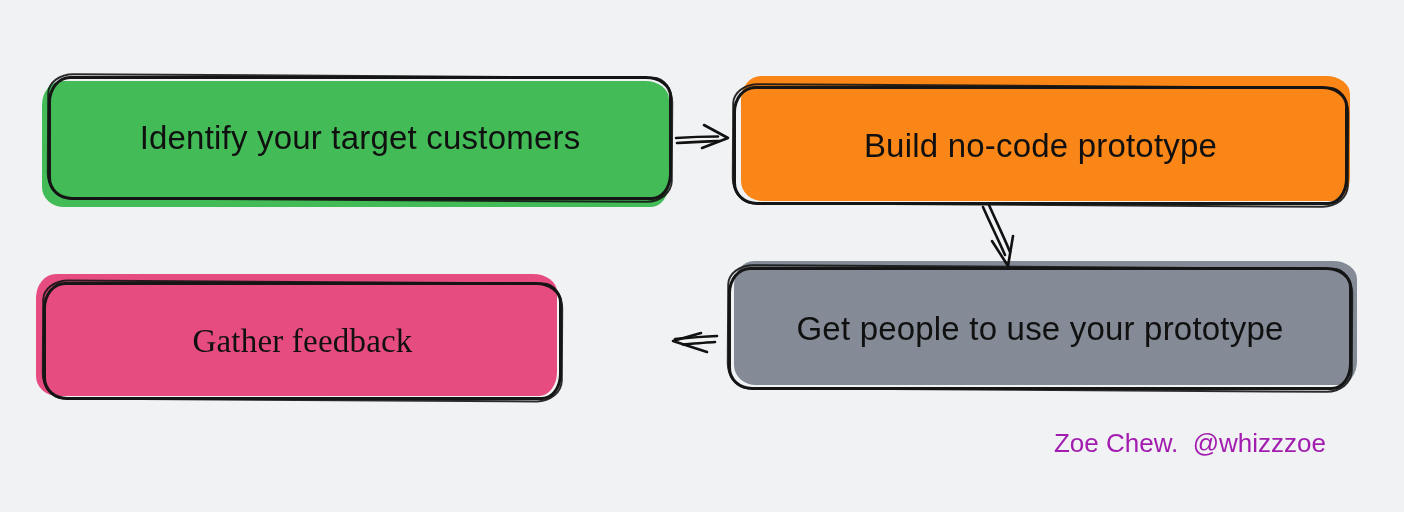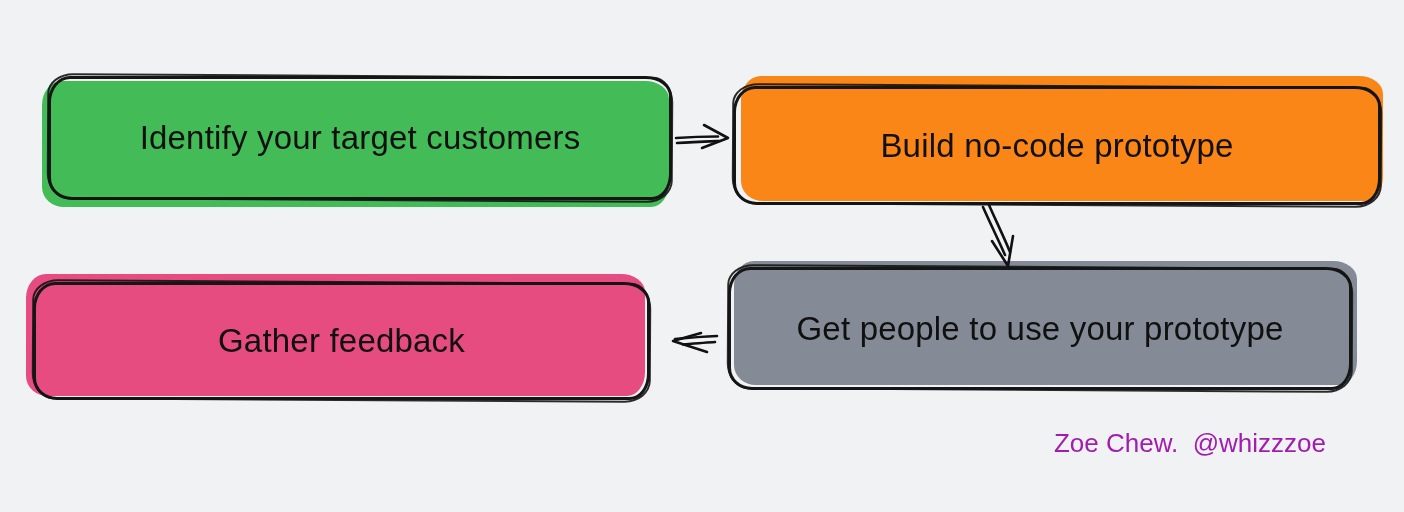--- a/index.html
+++ b/index.html
@@ -42,27 +42,27 @@
     font-size: 33px;
     letter-spacing: 0.2px;
     color: #101010;
     white-space: nowrap;
   }
 
   
   .node-identify { left: 48px;  top: 76px;  width: 624px; height: 124px; }
   .node-identify .node-fill { left: -6px; top: 5px;  right: 3px;  bottom: -7px; }
 
-  .node-build    { left: 733px; top: 86px;  width: 615px; height: 119px; padding-left: 33px; }
+  .node-build    { left: 733px; top: 86px;  width: 615px; height: 119px; }
   .node-build .node-fill    { left: 8px;  top: -10px; right: -2px; bottom: 4px; }
 
   .node-use      { left: 728px; top: 267px; width: 624px; height: 123px; }
   .node-use .node-fill      { left: 6px;  top: -6px;  right: -5px; bottom: 5px; }
 
-  .node-feedback { left: 33px;  top: 282px; width: 617px; height: 118px; }
+  .node-feedback { left: 43px;  top: 282px; width: 519px; height: 118px; font-family: Liberation Serif, serif; }
   .node-feedback .node-fill { left: -7px; top: -8px;  right: 5px;  bottom: 4px; }
 
   
   .arrow { position: absolute; pointer-events: none; }
   .arrow path, .arrow polyline, .arrow line {
     fill: none;
     stroke: #111;
     stroke-width: 2.6;
     stroke-linecap: round;
     stroke-linejoin: round;

